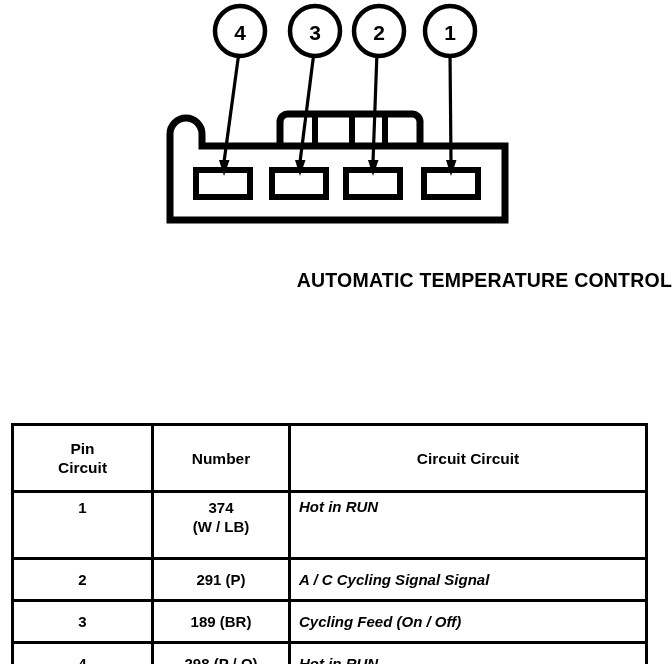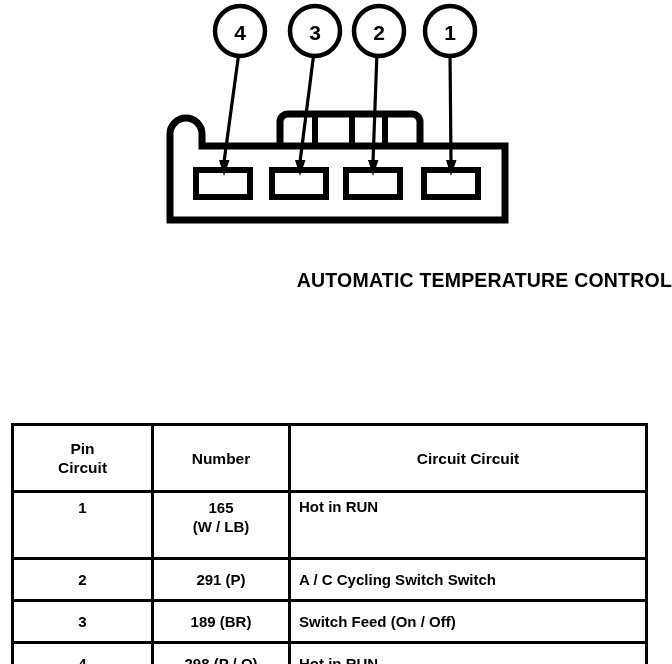--- a/index.html
+++ b/index.html
@@ -98,20 +98,21 @@
   td.cell-circuit {
     text-align: center;
     font-weight: bold;
     line-height: 19px;
   }
   td.cell-circuit .circ-line { display: block; }
   td.cell-function {
     text-align: left;
     font-weight: bold;
     padding-left: 10px;
+    font-style: italic;
   }
   tr.row-tall td        { height: 59px; vertical-align: top; padding-top: 5px; }
   tr.row-tall td.cell-pin { vertical-align: top; }
   tr.row-std  td        { height: 39px; }
 </style>
 </head>
 <body>
 
 <div id="connector-figure">
   <svg id="connector-svg" width="672" height="250" viewBox="0 0 672 250">
@@ -189,38 +190,38 @@
           <span class="hdr-line">Circuit</span>
         </th>
         <th>Number</th>
         <th>Circuit Circuit</th>
       </tr>
     </thead>
     <tbody>
       <tr class="row-tall">
         <td class="cell-pin">1</td>
         <td class="cell-circuit">
-          <span class="circ-line">165</span>
+          <span class="circ-line">374</span>
           <span class="circ-line">(W / LB)</span>
         </td>
         <td class="cell-function">Hot in RUN</td>
       </tr>
       <tr class="row-std">
         <td class="cell-pin">2</td>
         <td class="cell-circuit">
           <span class="circ-line">291 (P)</span>
         </td>
-        <td class="cell-function">A / C Cycling Switch Switch</td>
+        <td class="cell-function">A / C Cycling Signal Signal</td>
       </tr>
       <tr class="row-std">
         <td class="cell-pin">3</td>
         <td class="cell-circuit">
           <span class="circ-line">189 (BR)</span>
         </td>
-        <td class="cell-function">Switch Feed (On / Off)</td>
+        <td class="cell-function">Cycling Feed (On / Off)</td>
       </tr>
       <tr class="row-std">
         <td class="cell-pin">4</td>
         <td class="cell-circuit">
           <span class="circ-line">298 (P / O)</span>
         </td>
         <td class="cell-function">Hot in RUN</td>
       </tr>
     </tbody>
   </table>

